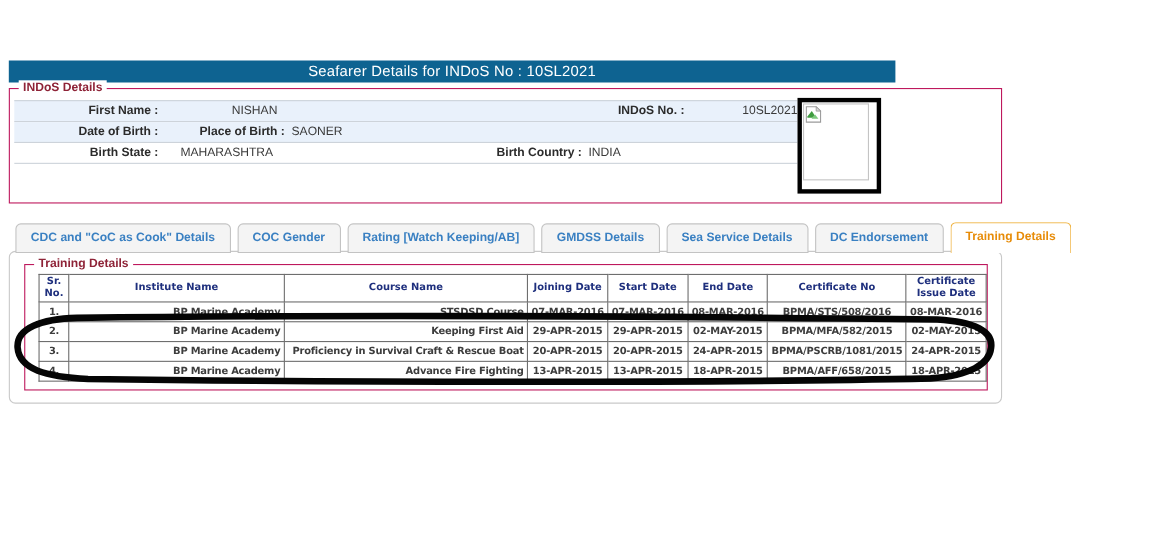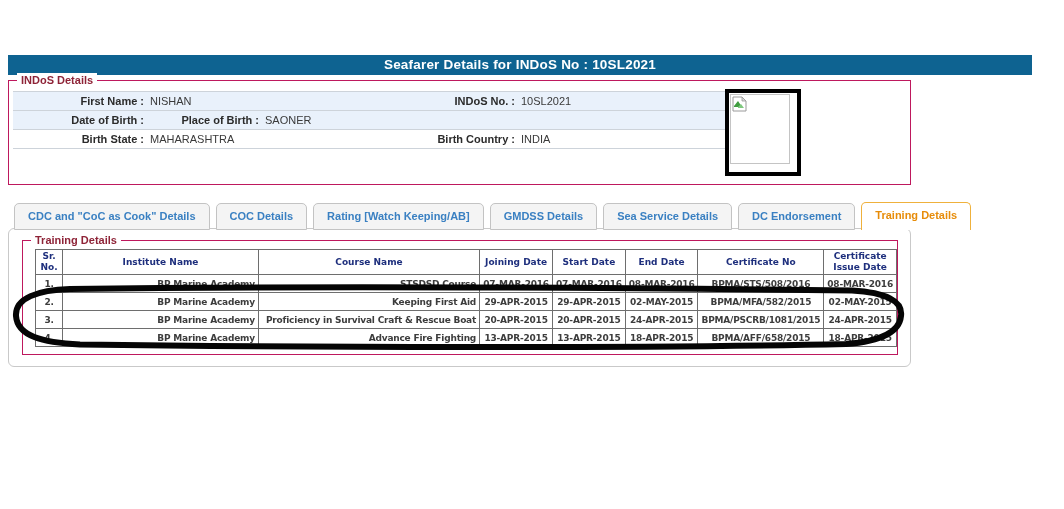--- a/index.html
+++ b/index.html
@@ -1,36 +1,36 @@
 <!DOCTYPE html>
 <html><head>
 <meta charset="utf-8">
 <style>
   html,body{margin:0;padding:0;background:#ffffff;}
   body{width:1064px;height:509px;position:relative;font-family:"Liberation Sans",sans-serif;overflow:hidden;}
   .abs{position:absolute;}
 
   
-  .titlebar{left:8px;top:55px;width:1024px;height:20px;background:#0e6391;color:#ffffff;
-    font-size:13.5px;font-weight:bold;text-align:center;line-height:20px;letter-spacing:.2px;}
+  .titlebar{left:8px;top:55px;width:806px;height:20px;background:#0e6391;color:#ffffff;
+    font-size:13.5px;font-weight:normal;text-align:center;line-height:20px;letter-spacing:.2px;}
 
   
   .fset{border:1px solid #be185d;background:#ffffff;}
   .legend{position:absolute;top:-8px;left:8px;background:#ffffff;color:#8e2337;
     font-size:11px;font-weight:bold;padding:0 4px;line-height:14px;white-space:nowrap;}
 
   
   .indos{left:8px;top:80px;width:901px;height:103px;}
   .rows{position:absolute;left:4px;top:10px;width:712px;}
   .drow{height:18px;display:flex;align-items:center;border-bottom:1px solid #cdd3da;font-size:11px;color:#333;}
   .drow.alt{background:#e9f1fb;}
   .lab{font-weight:bold;color:#2b2b2b;text-align:right;white-space:nowrap;}
   .lab.c1{width:131px;}
   .val{padding-left:6px;white-space:nowrap;color:#3a3a3a;}
-  .val.c1{width:250px;}
+  .val.c1{width:250px;margin-left:14px;}
   .lab.c2{width:115px;}
 
   
   .photo{left:724px;top:88px;width:68px;height:79px;border:4px solid #000;background:#fff;}
   .photo-inner{position:absolute;left:1px;top:1px;width:58px;height:68px;border:1px solid #c4c4c4;}
   .broken{position:absolute;left:3px;top:3px;}
 
   
   .tabs{left:14px;top:202px;display:flex;gap:6px;align-items:flex-end;z-index:3;}
   .tab{height:25px;line-height:25px;padding:0 13px;background:#f4f4f4;border:1px solid #c3c3c3;
@@ -61,21 +61,21 @@
 </style>
 </head>
 <body>
 
 <div class="abs titlebar">Seafarer Details for INDoS No : 10SL2021</div>
 
 <div class="abs fset indos">
   <span class="legend">INDoS Details</span>
 
   <div class="rows">
-    <div class="drow alt" style="border-top:1px solid #cdd3da;">
+    <div class="drow alt" style="border-top:1px solid #cdd3da;justify-content:space-between;">
       <span class="lab c1">First Name :</span>
       <span class="val c1">NISHAN</span>
       <span class="lab c2">INDoS No. :</span>
       <span class="val">10SL2021</span>
     </div>
     <div class="drow alt">
       <span class="lab c1">Date of Birth :</span>
       <span class="lab c2">Place of Birth :</span>
       <span class="val">SAONER</span>
     </div>
@@ -93,21 +93,21 @@
       <path d="M1 1 h9 l4 4 v10 h-13 z" fill="#ffffff" stroke="#9a9a9a" stroke-width="1"></path>
       <path d="M10 1 v4 h4 z" fill="#d9d9d9" stroke="#9a9a9a" stroke-width="0.8"></path>
       <path d="M2 10 l4 -5 l4 6 l-8 0 z" fill="#3f9c3f"></path>
       <path d="M6 11 l3 -3 l3 4 l-6 0 z" fill="#7ec87e"></path>
     </svg>
   </div>
 </div>
 
 <div class="abs tabs">
   <div class="tab">CDC and "CoC as Cook" Details</div>
-  <div class="tab">COC Details</div>
+  <div class="tab">COC Gender</div>
   <div class="tab">Rating [Watch Keeping/AB]</div>
   <div class="tab">GMDSS Details</div>
   <div class="tab">Sea Service Details</div>
   <div class="tab">DC Endorsement</div>
   <div class="tab active">Training Details</div>
 </div>
 
 <div class="abs panel"></div>
 
 <div class="abs fset training">

